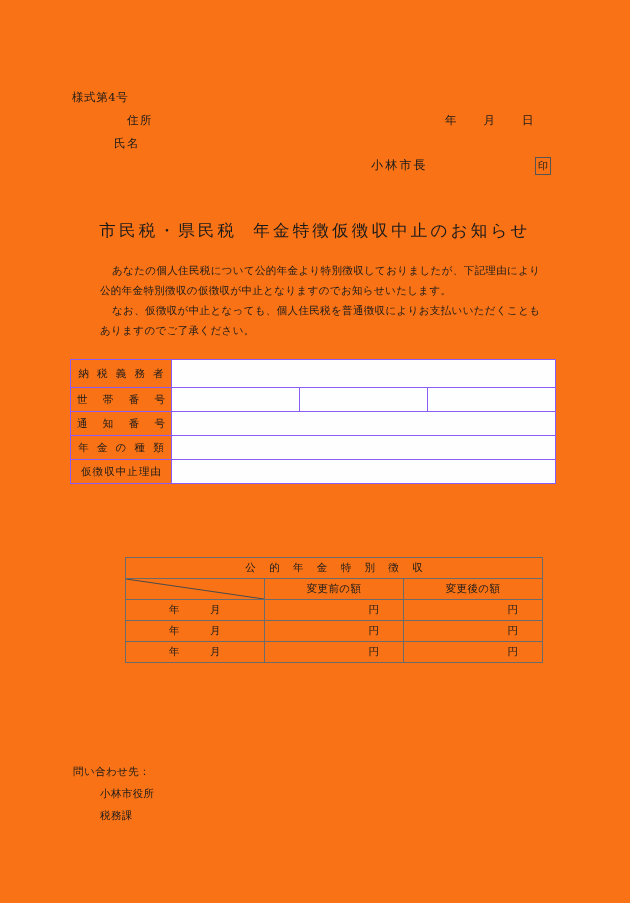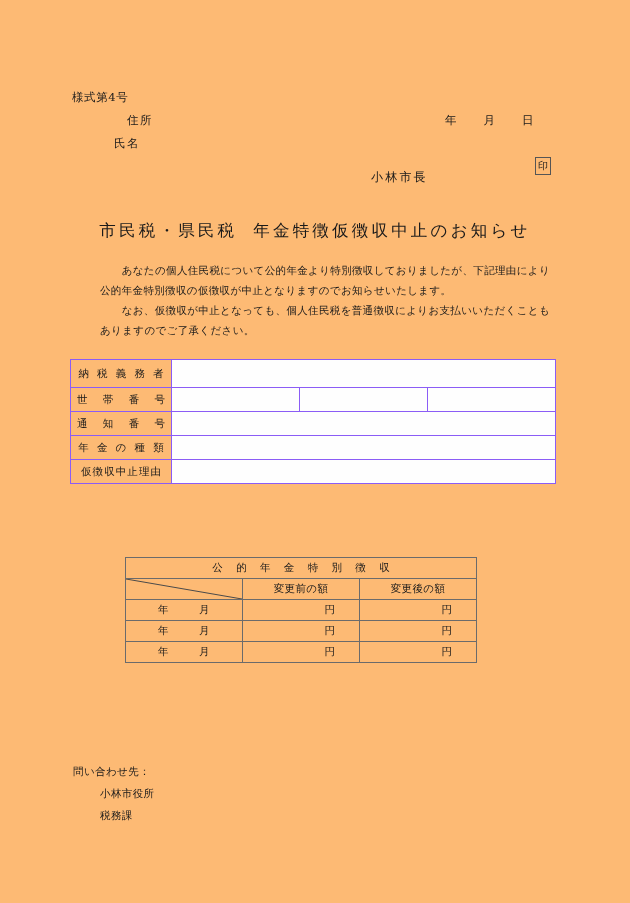--- a/index.html
+++ b/index.html
@@ -10,21 +10,21 @@
   }
   body {
     font-family: "DejaVu Serif", "Liberation Serif", serif;
     color: #1a1a1a;
     -webkit-font-smoothing: antialiased;
   }
   #page {
     position: relative;
     width: 630px;
     height: 903px;
-    background: #fdba74;
+    background: #f97316;
     overflow: hidden;
   }
 
   
   .abs { position: absolute; }
   .nowrap { white-space: nowrap; }
 
   
   .form-no {
     left: 72px;
@@ -51,21 +51,20 @@
   }
   .date-line .dslot { display: inline-block; }
   .date-line .dslot.y { margin-right: 27px; }
   .date-line .dslot.m { margin-right: 27px; }
 
   .mayor {
     left: 371px;
     top: 157px;
     font-size: 12px;
     letter-spacing: 2.2px;
-    margin-top: 12px;
   }
   .seal-box {
     left: 535px;
     top: 157px;
     width: 14px;
     height: 16px;
     border: 1px solid #555;
     font-size: 10px;
     line-height: 16px;
     text-align: center;
@@ -88,21 +87,21 @@
     left: 100px;
     width: 450px;
     font-size: 10.5px;
     line-height: 20px;
     letter-spacing: 0.35px;
     text-align: left;
   }
   .body-para.p1 { top: 260px; }
   .body-para.p2 { top: 300px; }
   .body-para .ln { display: block; white-space: nowrap; }
-  .body-para .ln.indent { text-indent: 12px; text-align: right; }
+  .body-para .ln.indent { text-indent: 12px; }
 
   
   .tbl1 {
     left: 70px;
     top: 359px;
     width: 486px;
     border-collapse: collapse;
     table-layout: fixed;
   }
   .tbl1 td {
@@ -121,21 +120,21 @@
     letter-spacing: 1.1px;
     text-indent: 1.1px;
   }
   .tbl1 td.val { background: #fefefe; }
   .tbl1 tr.r1 td { height: 27px; }
 
   
   .tbl2 {
     left: 125px;
     top: 557px;
-    width: 352px;
+    width: 418px;
     border-collapse: collapse;
     table-layout: fixed;
     border-radius: 31px;
   }
   .tbl2 td {
     border: 1px solid #6b6b6b;
     height: 20px;
     font-size: 10.5px;
     padding: 0;
     text-align: center;

